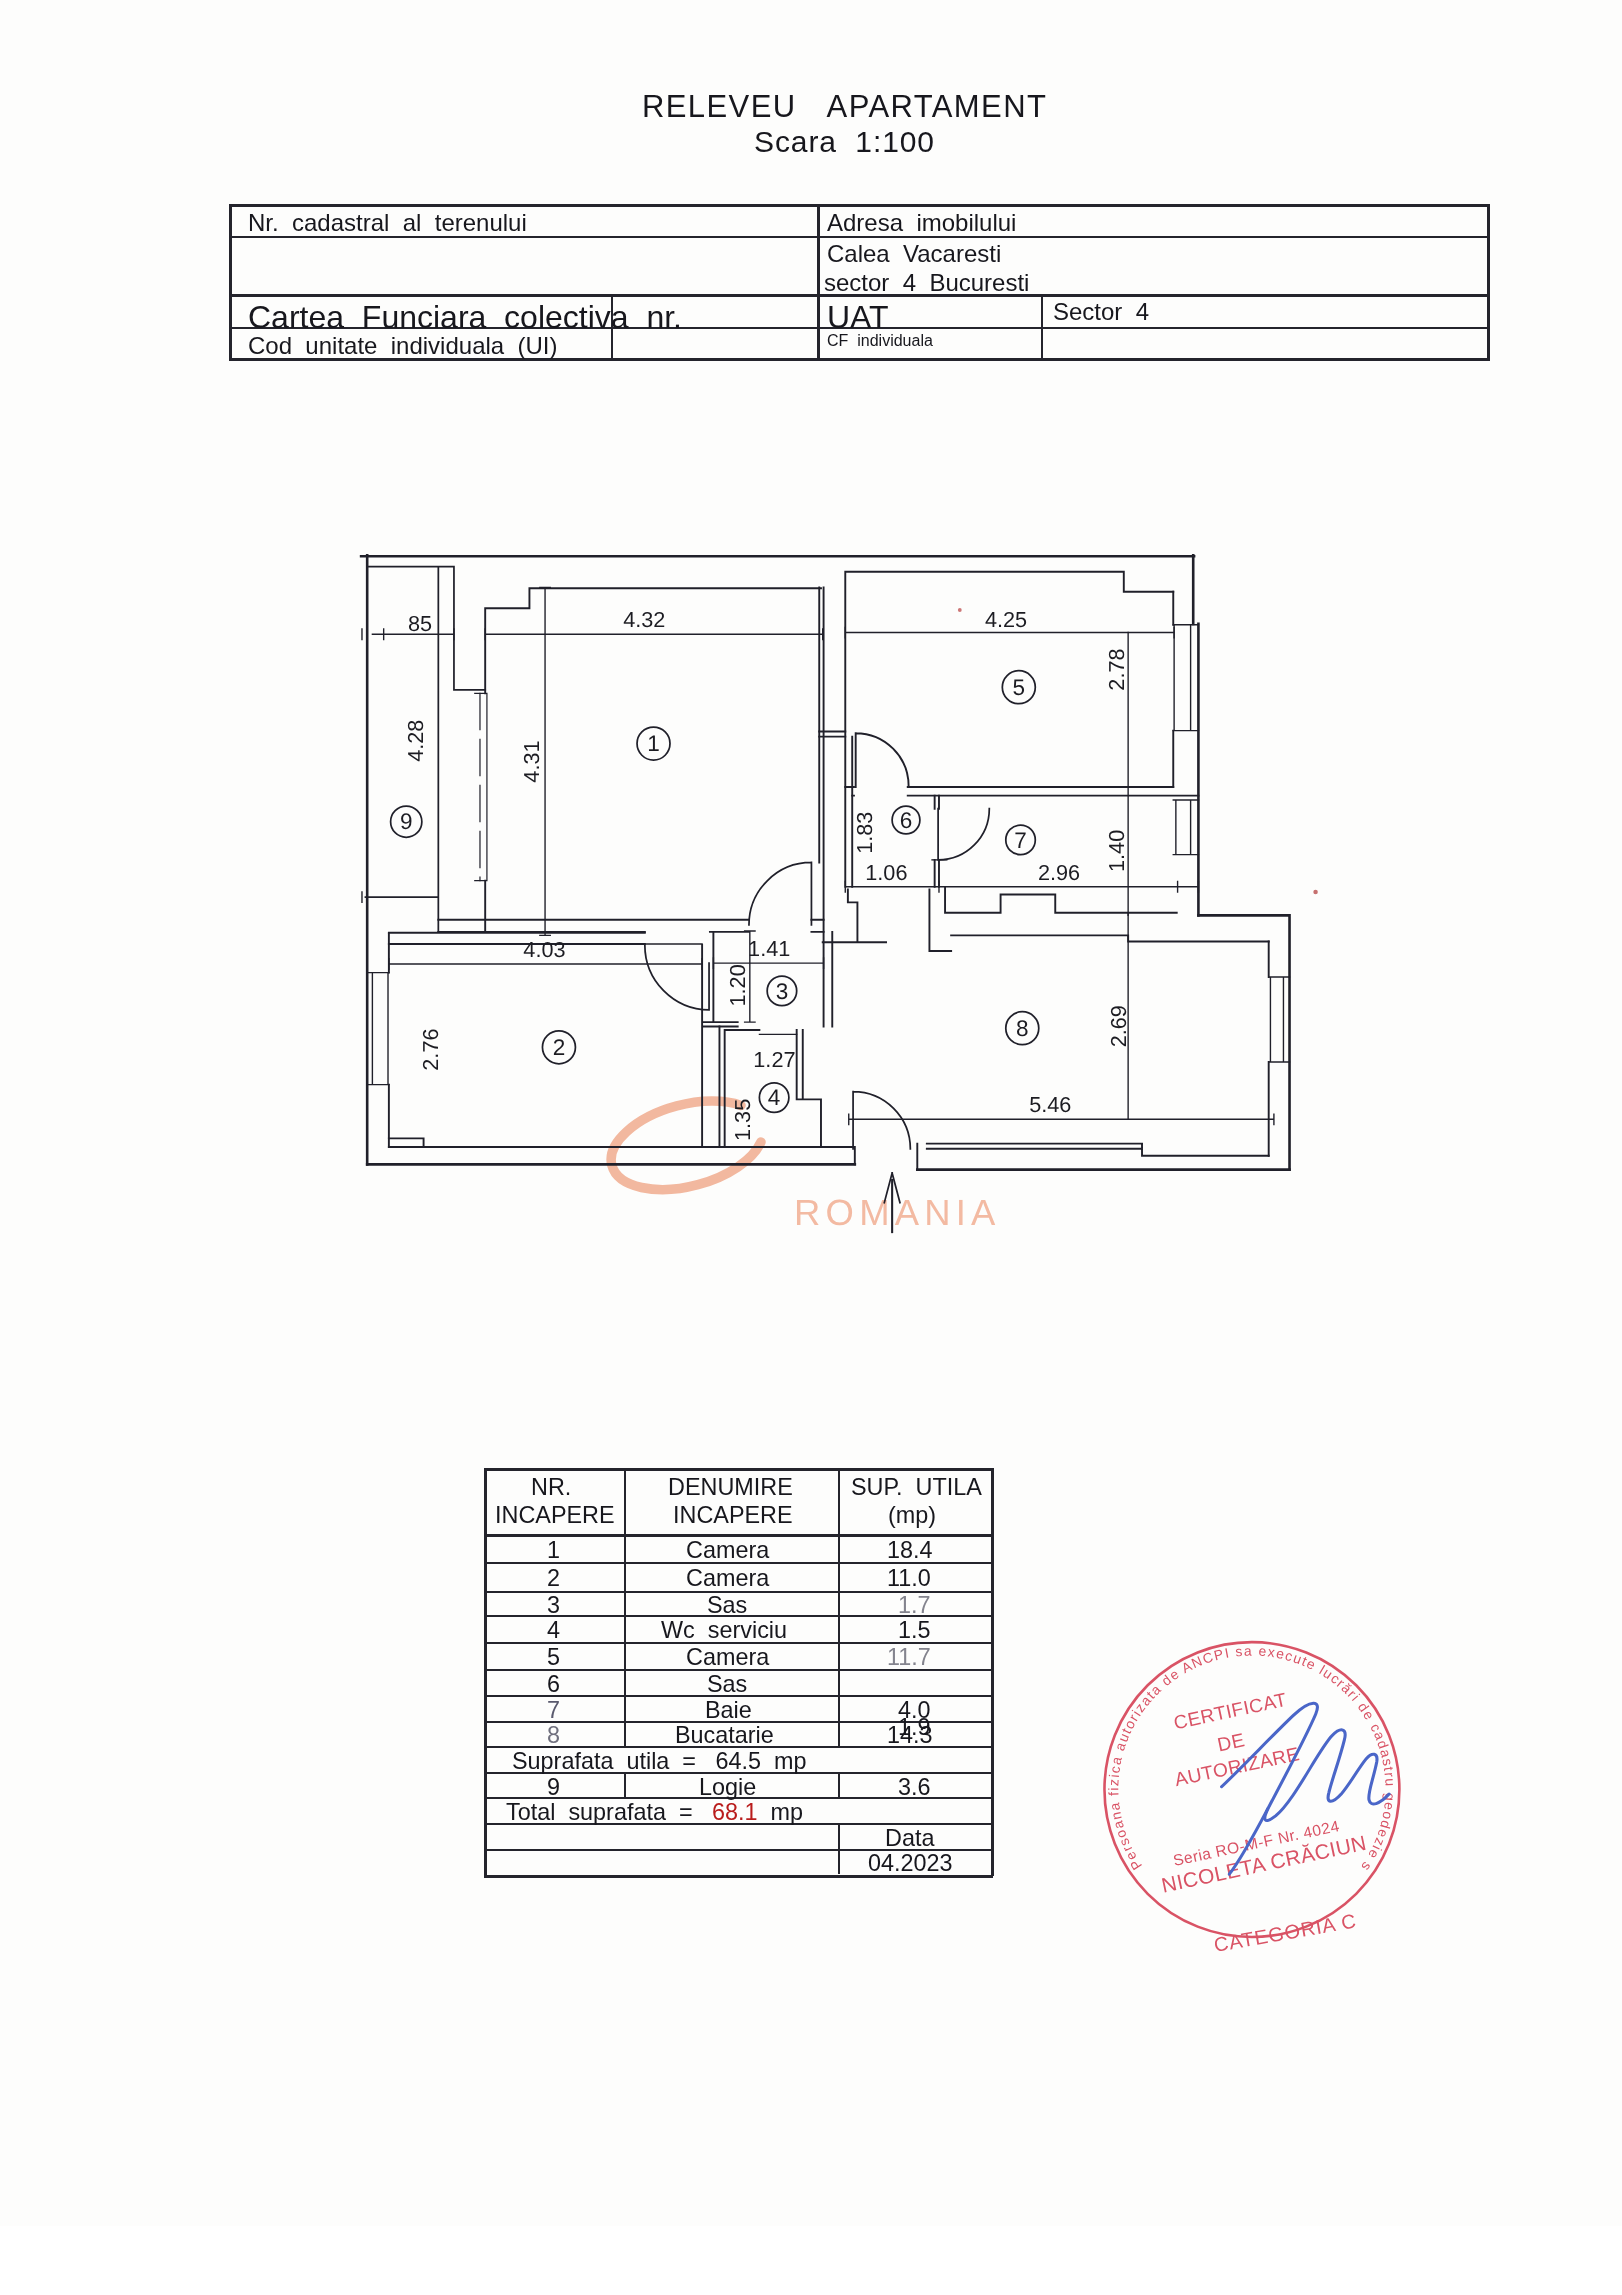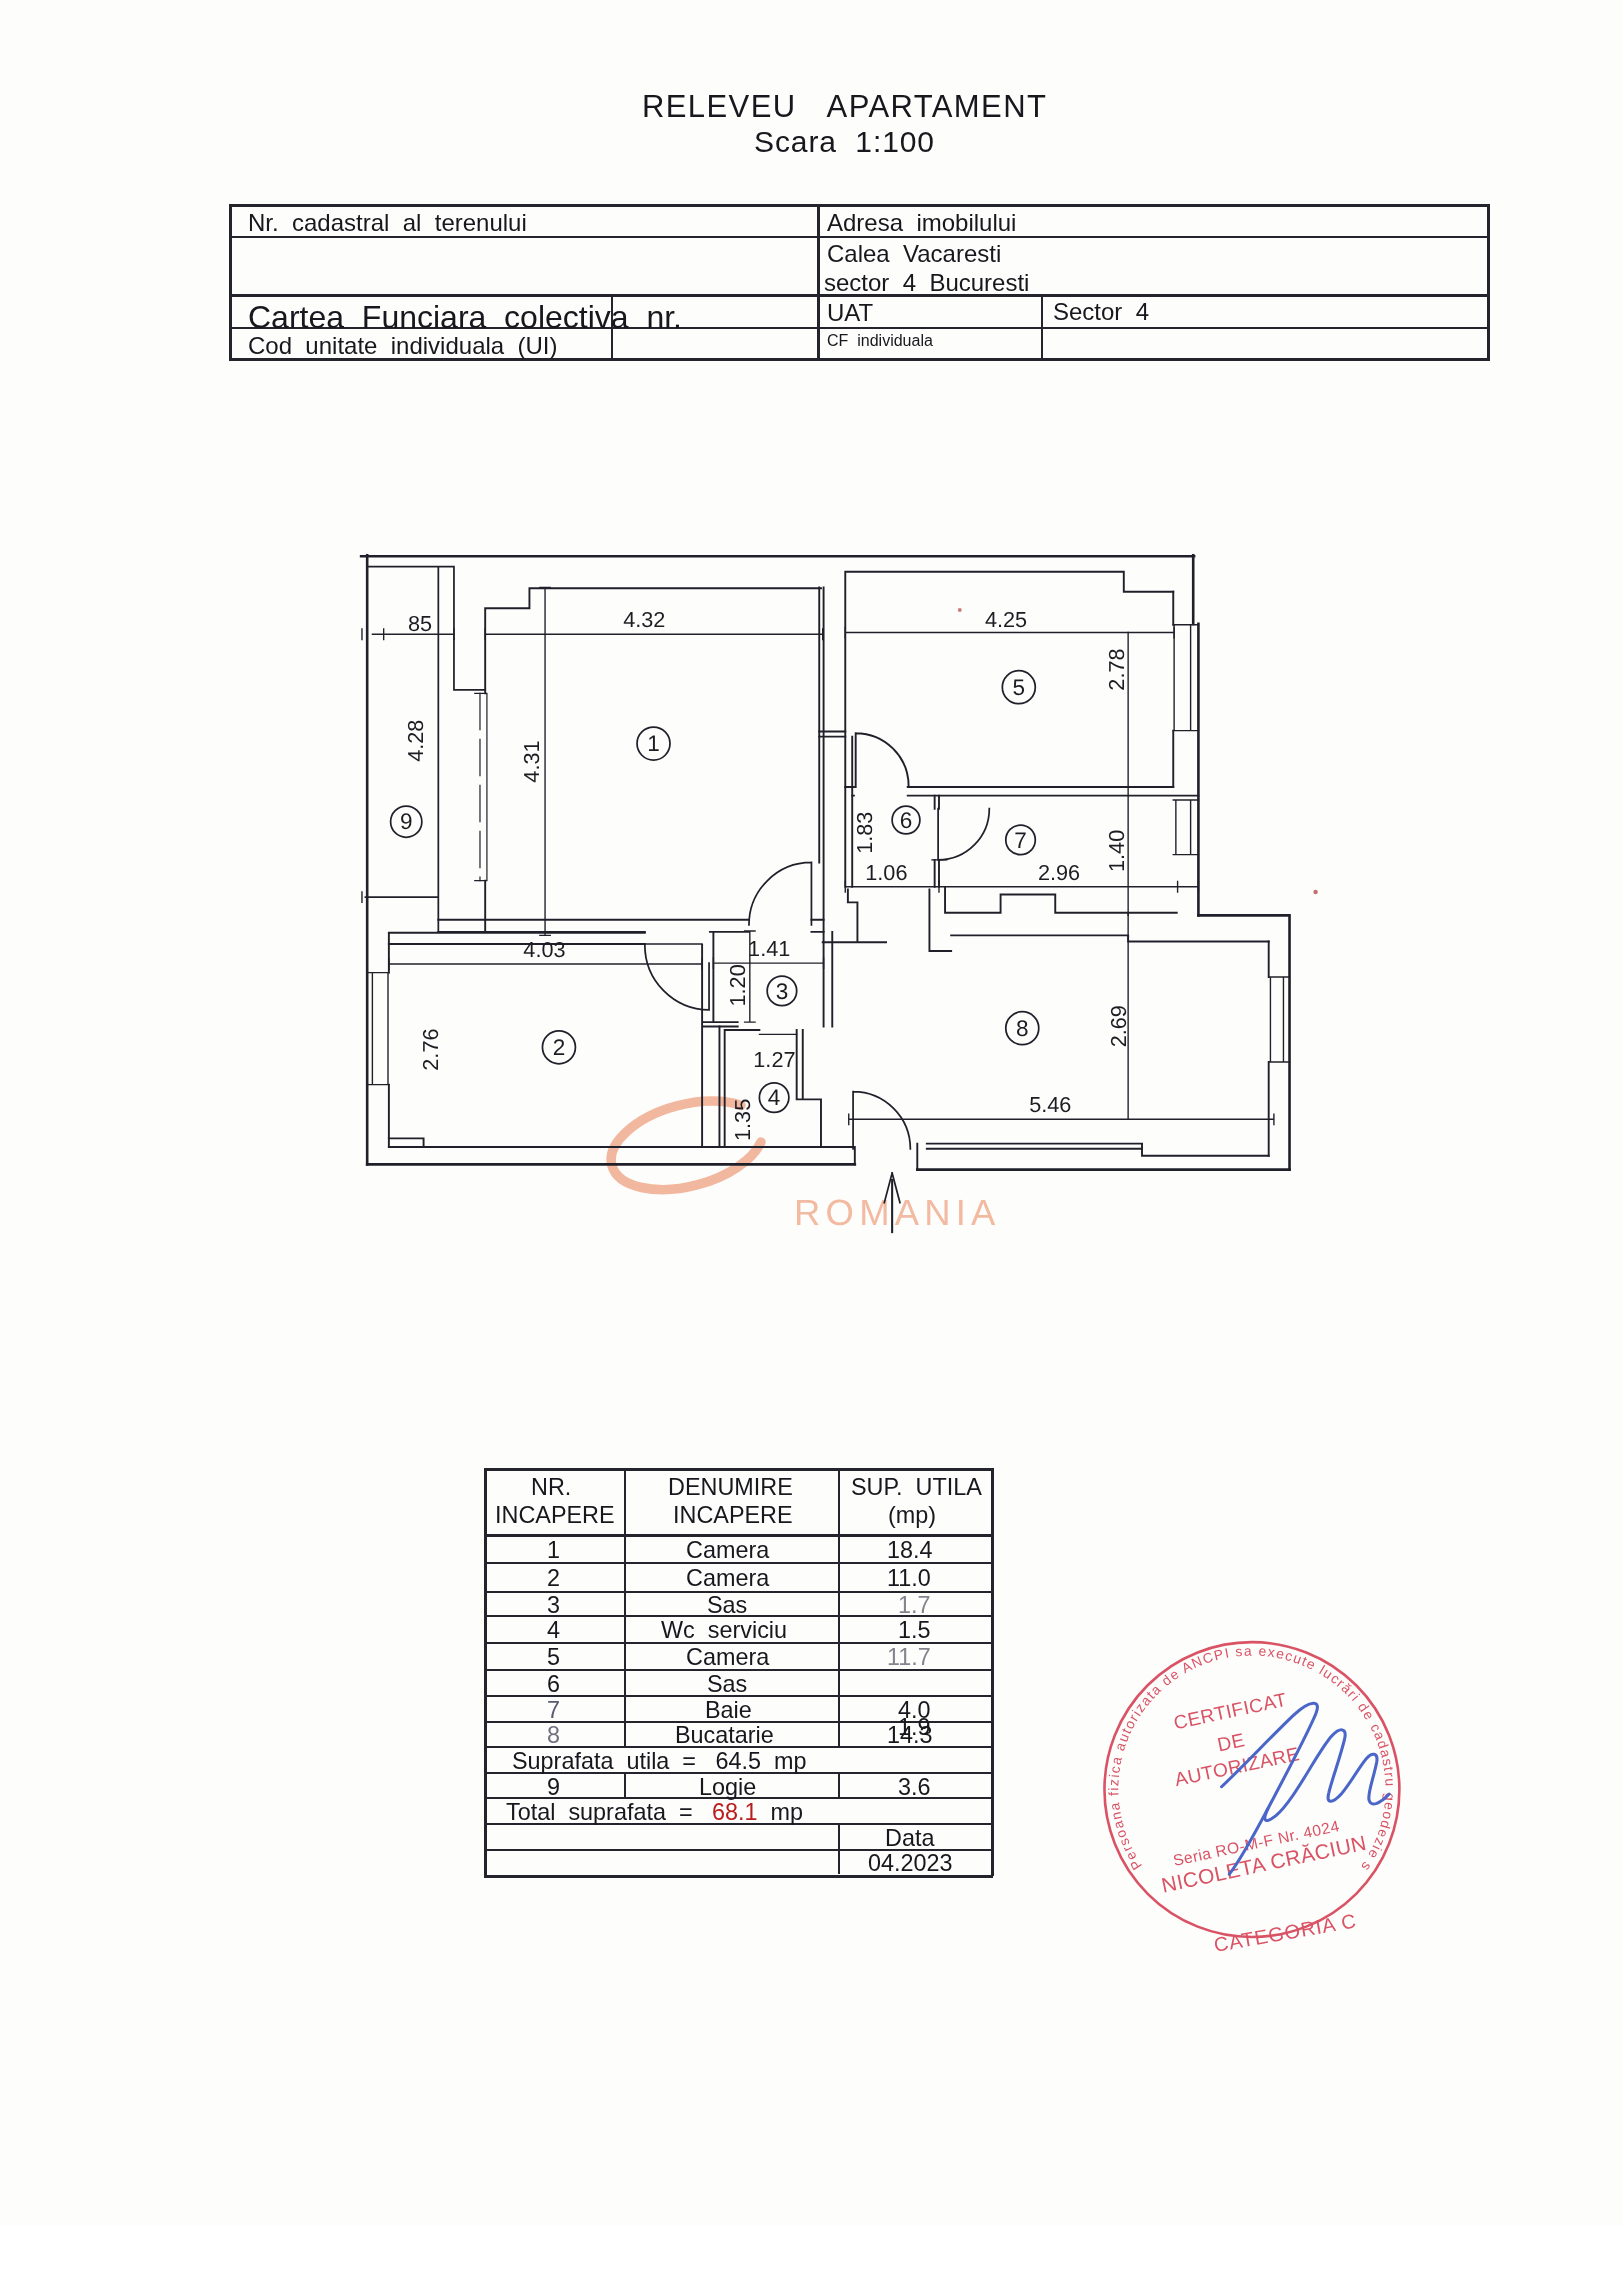--- a/index.html
+++ b/index.html
@@ -33,21 +33,21 @@
 
   <div class="t" style="left:248px;top:209px;font-size:24px;">Nr.&nbsp; cadastral&nbsp; al&nbsp; terenului</div>
 
   <div class="t" style="left:827px;top:209px;font-size:24px;">Adresa&nbsp; imobilului</div>
 
   <div class="t" style="left:827px;top:240px;font-size:24px;">Calea&nbsp; Vacaresti</div>
   <div class="t" style="left:824px;top:269px;font-size:24px;">sector&nbsp; 4&nbsp; Bucuresti</div>
 
   <div class="t" style="left:248px;top:299px;font-size:32px;">Cartea&nbsp; Funciara&nbsp; colectiva&nbsp; nr.</div>
 
-  <div class="t" style="left:827px;top:299px;font-size:24px;">UAT</div>
+  <div class="t" style="left:827px;top:299px;font-size:32px;">UAT</div>
 
   <div class="t" style="left:1053px;top:298px;font-size:24px;">Sector&nbsp; 4</div>
 
   <div class="t" style="left:248px;top:332px;font-size:24px;">Cod&nbsp; unitate&nbsp; individuala&nbsp; (UI)</div>
 
   <div class="t" style="left:827px;top:332px;font-size:16px;">CF&nbsp; individuala</div>
 </div>
 
 <svg class="abs" style="left:0;top:0;" width="1622" height="2295" viewBox="0 0 1869 2645">
 <defs></defs>

